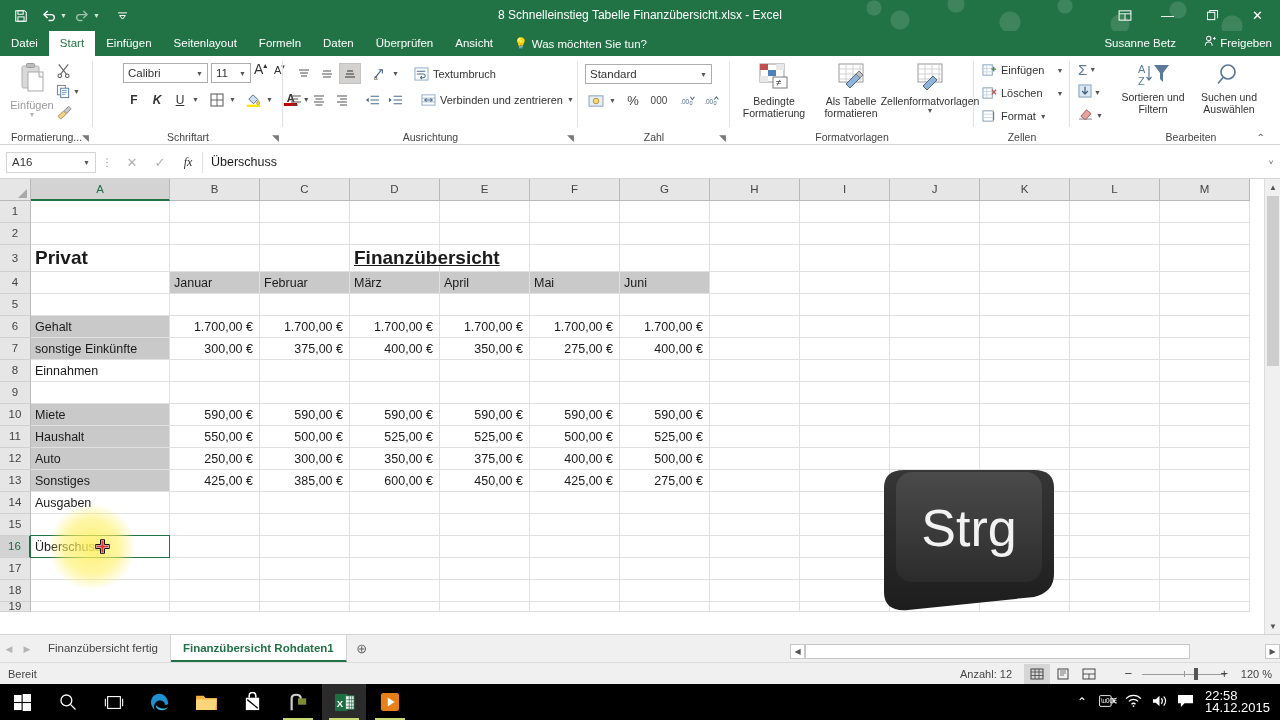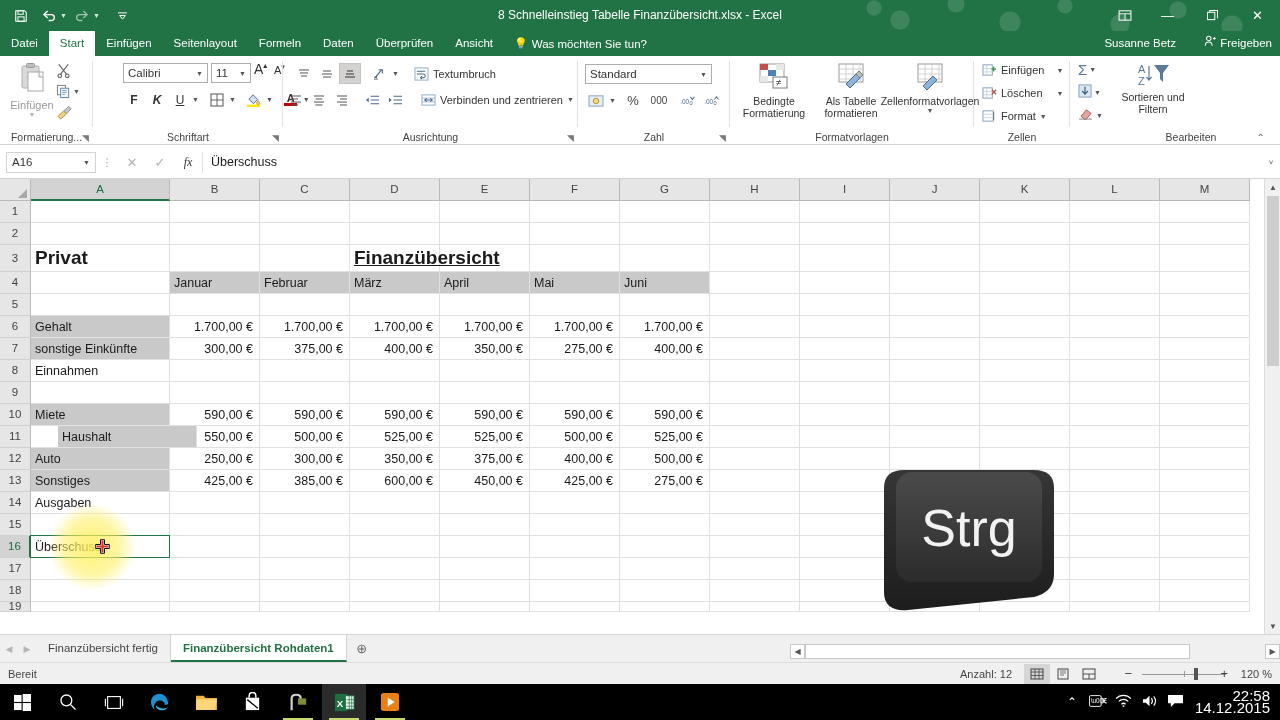--- a/index.html
+++ b/index.html
@@ -167,21 +167,21 @@
   .zs-thumb{ position:absolute; left:58px; top:1px; width:4px; height:12px; background:#555; }
   .zs-mid{ position:absolute; left:48px; top:4px; width:1px; height:6px; background:#999; }
 
   
   .taskbar{ position:absolute; left:0; top:684px; width:1280px; height:36px; background:#000; }
   .tb-item{ position:absolute; top:0; width:44px; height:36px; display:flex; align-items:center; justify-content:center; }
   .tb-item.running:after{ content:""; position:absolute; bottom:0; left:7px; width:30px; height:2px; background:#c8d96f;}
   .tb-item.active{ background:#2b2b2b; }
   .tray{ position:absolute; right:0; top:0; height:36px; display:flex; align-items:center; color:#fff; font-size:10.5px;}
   .tray-ico{ width:26px; text-align:center; color:#fff; font-size:12px; }
-  .clock{ text-align:right; line-height:12px; padding:0 10px 0 6px; font-size:15px; }
+  .clock{ text-align:left; line-height:12px; padding:0 10px 0 6px; font-size:13px; }
 </style>
 </head>
 <body>
 
 <div id="app">
 
   <div class="titlebar">
     <div class="tb-pattern"></div>
 
     <div class="qat">
@@ -565,20 +565,32 @@
           <span>
             <svg width="34" height="26" viewBox="0 0 34 26">
                 <text x="2" y="11" font-size="11" fill="#5b7a9a" font-family="Liberation Sans">A</text>
                 <text x="2" y="23" font-size="11" fill="#5b7a9a" font-family="Liberation Sans">Z</text>
                 <path d="M13 4 v14 M10.5 15 L13 18 L15.5 15" fill="none" stroke="#5b7a9a" stroke-width="1.2"></path>
                 <path d="M18 3 H33 L27 11 V20 L24 17 V11 z" fill="#5b7a9a"></path>
               </svg>
           </span>
           <div class="bt">Sortieren und</div>
           <div class="bt">Filtern</div>
+        </div>
+      </div>
+      <div style="position:absolute;left:122px;top:6px;width:74px">
+        <div class="bigbtn">
+          <span>
+            <svg width="30" height="26" viewBox="0 0 30 26">
+                <circle cx="14" cy="10" r="7" fill="none" stroke="#5b7a9a" stroke-width="1.7"></circle>
+                <path d="M9 15.5 L4 21.5" stroke="#5b7a9a" stroke-width="1.7"></path>
+              </svg>
+          </span>
+          <div class="bt">Suchen und</div>
+          <div class="bt">Auswählen</div>
         </div>
       </div>
       <div class="rgroup-label" style="left:46px;width:150px">Bearbeiten</div>
       <div style="position:absolute;right:5px;bottom:2px;font-size:10px;color:#555">⌃</div>
     </div>
   </div>
 
   <div class="fbar">
     <div class="namebox">
       <span class="nv">A16</span>
@@ -901,21 +913,21 @@
         <div class="cell num" style="left: 499px; top: 137px; width: 90px; height: 22px;">275,00 €</div>
         <div class="cell num" style="left: 589px; top: 137px; width: 90px; height: 22px;">400,00 €</div>
         <div class="cell" style="left: 0px; top: 159px; width: 139px; height: 22px;">Einnahmen</div>
         <div class="cell shade" style="left: 0px; top: 203px; width: 139px; height: 22px;">Miete</div>
         <div class="cell num" style="left: 139px; top: 203px; width: 90px; height: 22px;">590,00 €</div>
         <div class="cell num" style="left: 229px; top: 203px; width: 90px; height: 22px;">590,00 €</div>
         <div class="cell num" style="left: 319px; top: 203px; width: 90px; height: 22px;">590,00 €</div>
         <div class="cell num" style="left: 409px; top: 203px; width: 90px; height: 22px;">590,00 €</div>
         <div class="cell num" style="left: 499px; top: 203px; width: 90px; height: 22px;">590,00 €</div>
         <div class="cell num" style="left: 589px; top: 203px; width: 90px; height: 22px;">590,00 €</div>
-        <div class="cell shade" style="left: 0px; top: 225px; width: 139px; height: 22px; margin-left: 27px;">Haushalt</div>
+        <div class="cell shade" style="left: 0px; top: 225px; width: 139px; height: 22px;">Haushalt</div>
         <div class="cell num" style="left: 139px; top: 225px; width: 90px; height: 22px;">550,00 €</div>
         <div class="cell num" style="left: 229px; top: 225px; width: 90px; height: 22px;">500,00 €</div>
         <div class="cell num" style="left: 319px; top: 225px; width: 90px; height: 22px;">525,00 €</div>
         <div class="cell num" style="left: 409px; top: 225px; width: 90px; height: 22px;">525,00 €</div>
         <div class="cell num" style="left: 499px; top: 225px; width: 90px; height: 22px;">500,00 €</div>
         <div class="cell num" style="left: 589px; top: 225px; width: 90px; height: 22px;">525,00 €</div>
         <div class="cell shade" style="left: 0px; top: 247px; width: 139px; height: 22px;">Auto</div>
         <div class="cell num" style="left: 139px; top: 247px; width: 90px; height: 22px;">250,00 €</div>
         <div class="cell num" style="left: 229px; top: 247px; width: 90px; height: 22px;">300,00 €</div>
         <div class="cell num" style="left: 319px; top: 247px; width: 90px; height: 22px;">350,00 €</div>

